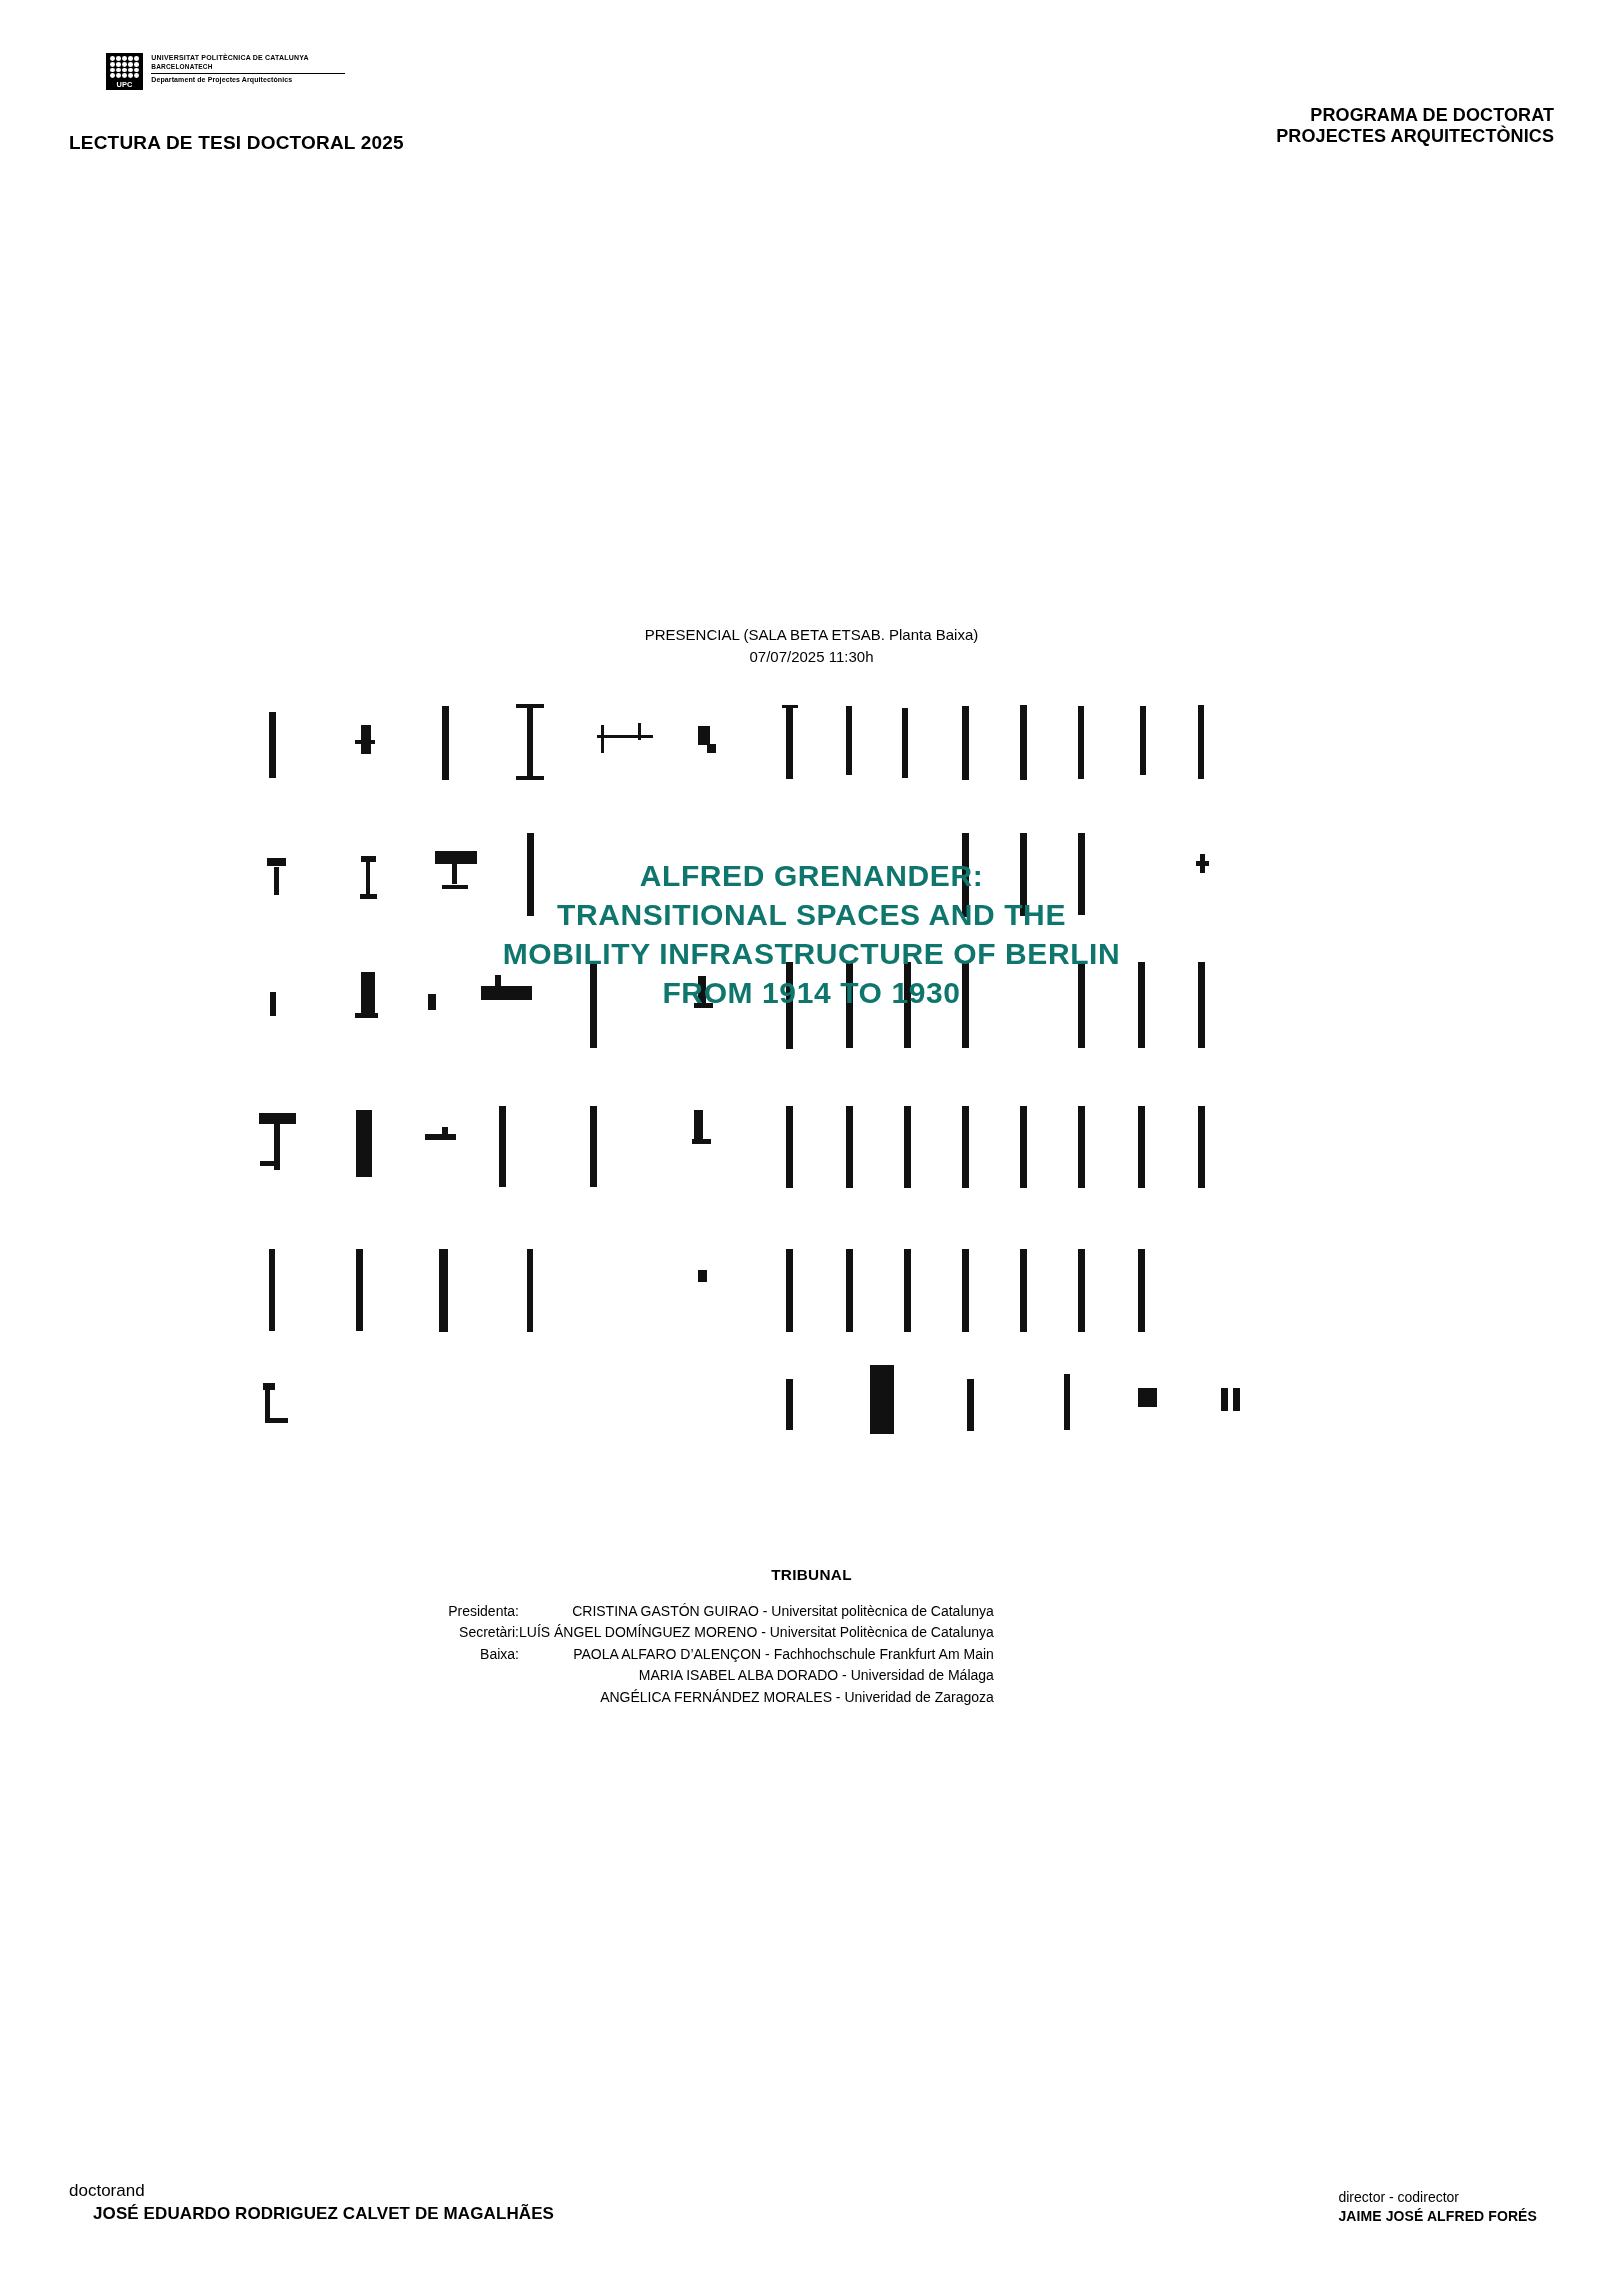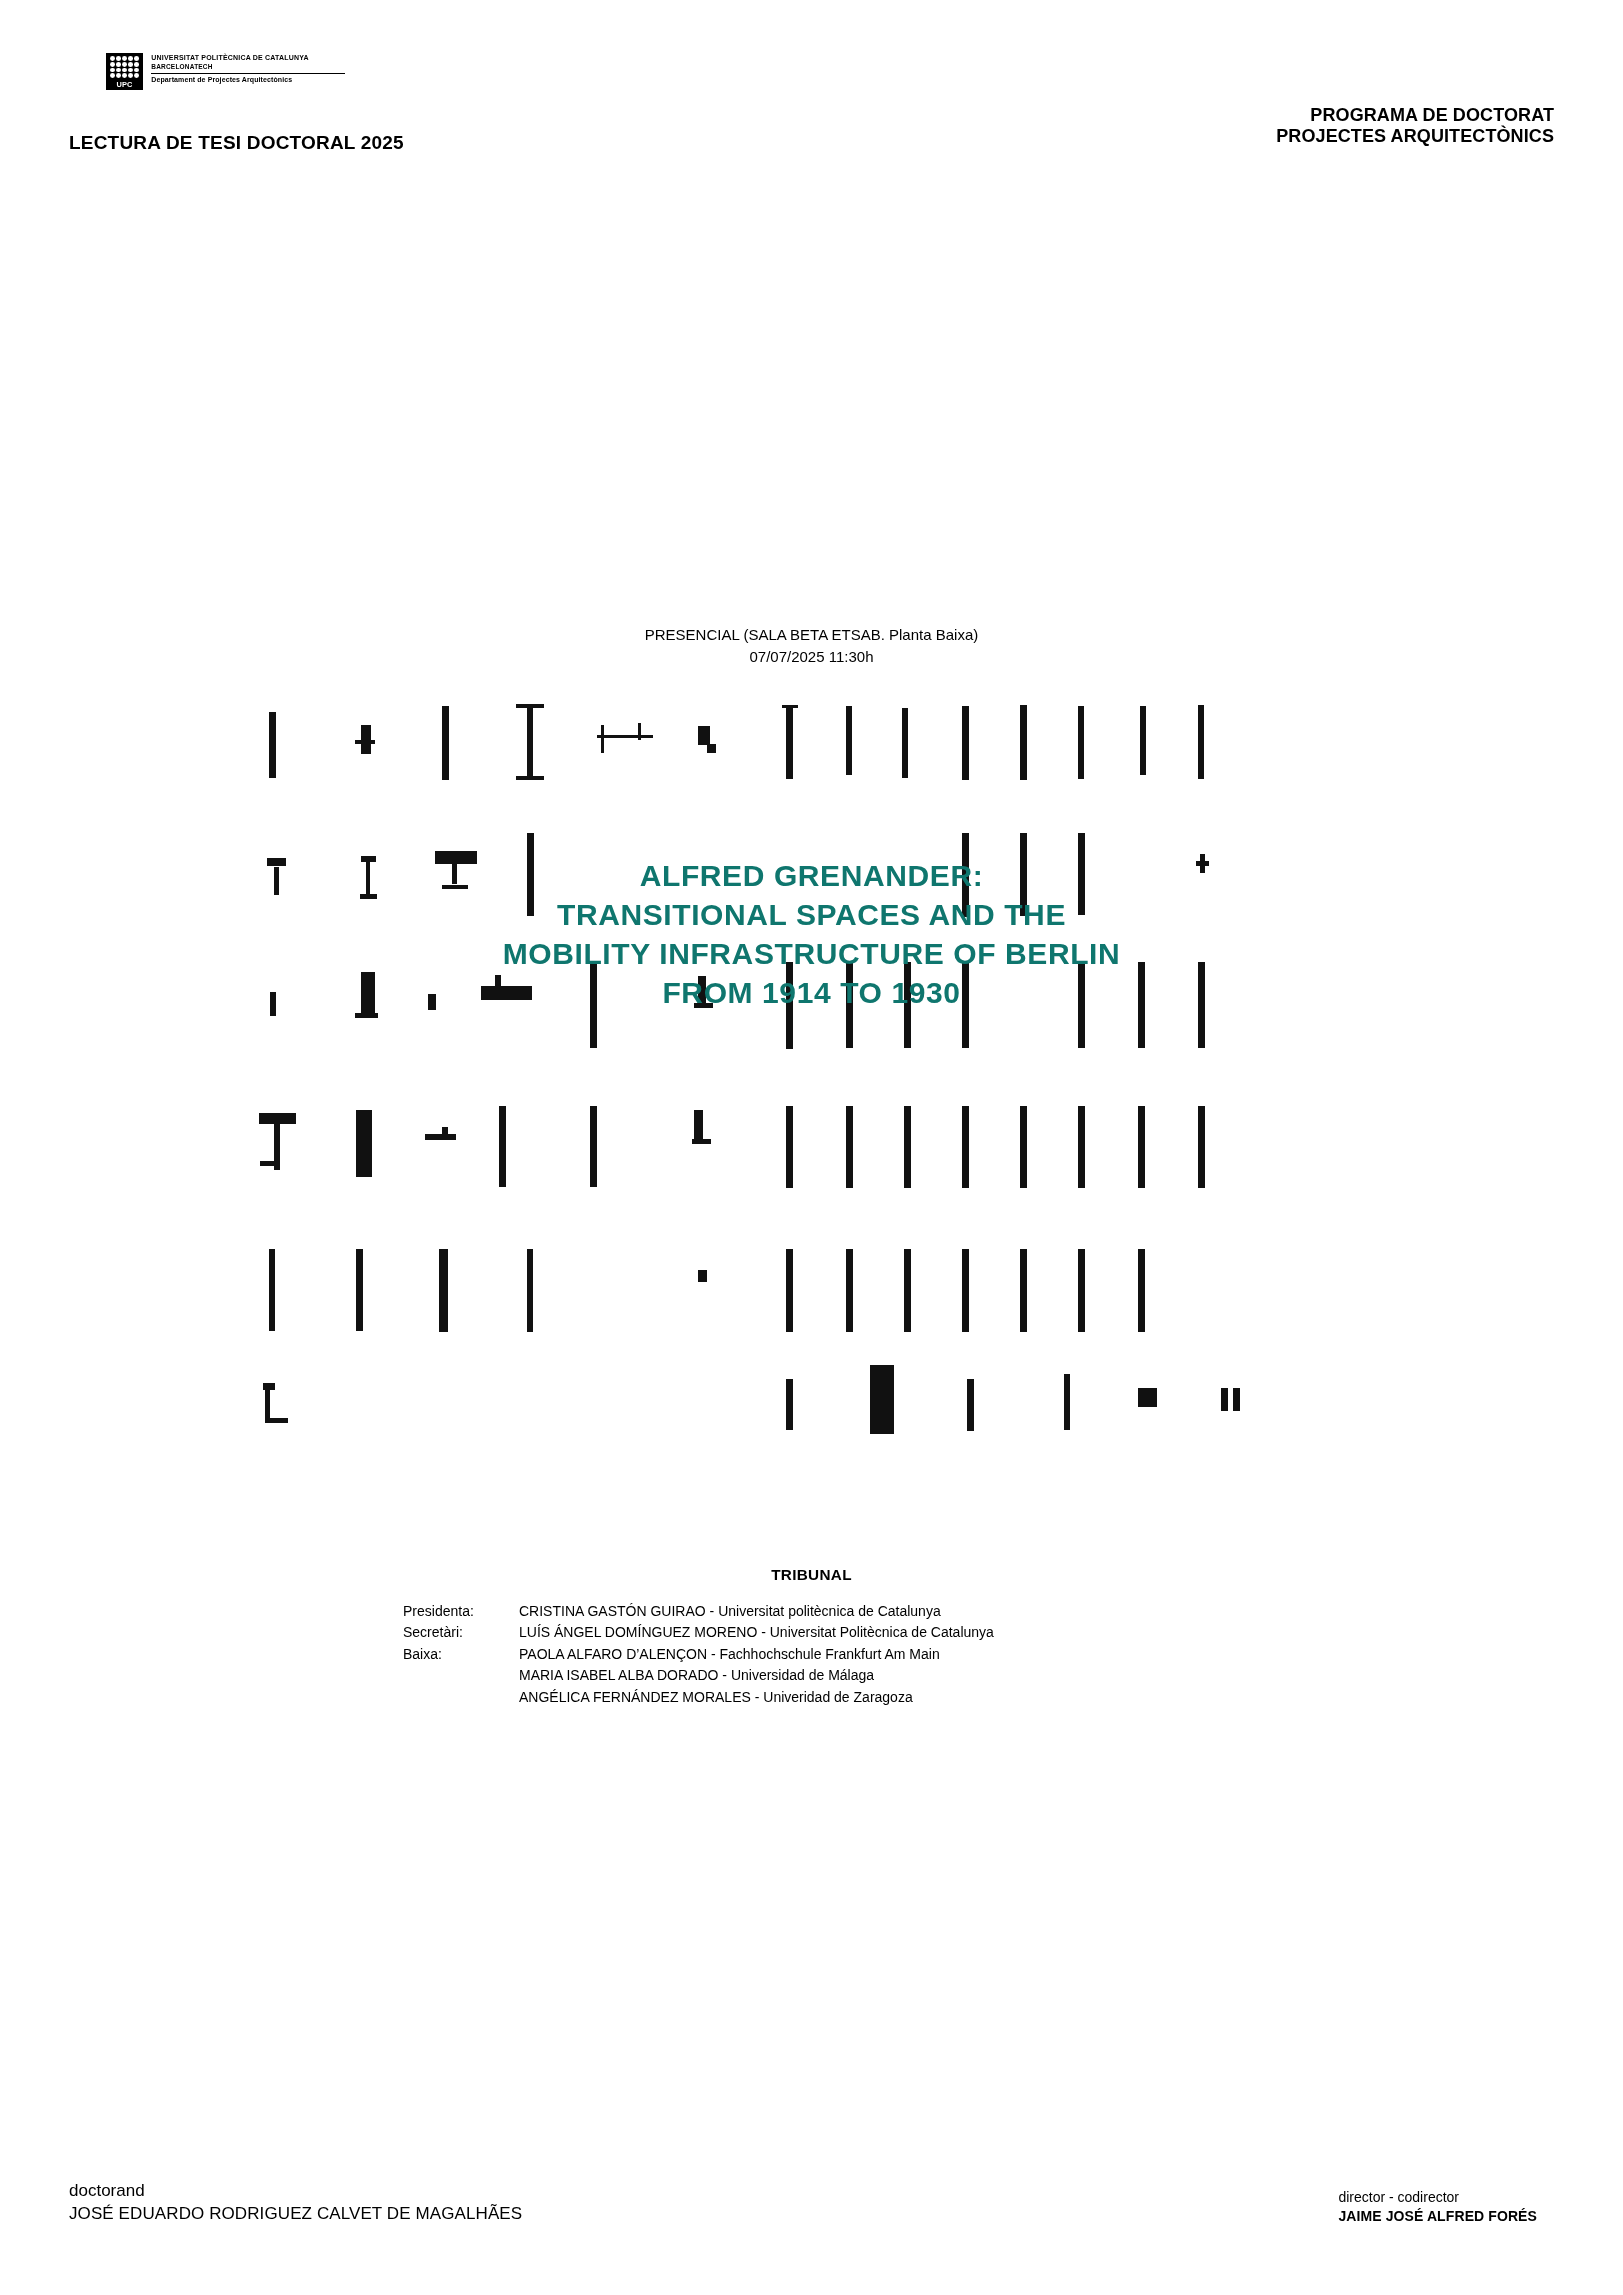--- a/index.html
+++ b/index.html
@@ -159,20 +159,21 @@
     font-size: 15.3px;
     font-weight: bold;
     letter-spacing: 0.3px;
   }
   .tribunal-block {
     position: absolute;
     left: 403px;
     top: 1601px;
     font-size: 14px;
     line-height: 1.53;
+    text-align: right;
   }
   .tribunal-row {
     display: flex;
     align-items: flex-start;
   }
   .tribunal-role {
     width: 116px;
     flex: 0 0 116px;
   }
   .tribunal-name {
@@ -181,21 +182,21 @@
 
   
   .footer-left {
     position: absolute;
     left: 69px;
     bottom: 69px;
     font-size: 17px;
     line-height: 1.35;
   }
   .footer-left .lbl { font-weight: normal; }
-  .footer-left .val { font-weight: normal; letter-spacing: 0.1px; }
+  .footer-left .val { font-weight: bold; letter-spacing: 0.1px; margin-left: 24px; }
 
   .footer-right {
     position: absolute;
     right: 86px;
     bottom: 69px;
     text-align: left;
     font-size: 14px;
     line-height: 1.35;
   }
   .footer-right .lbl { font-weight: normal; }

